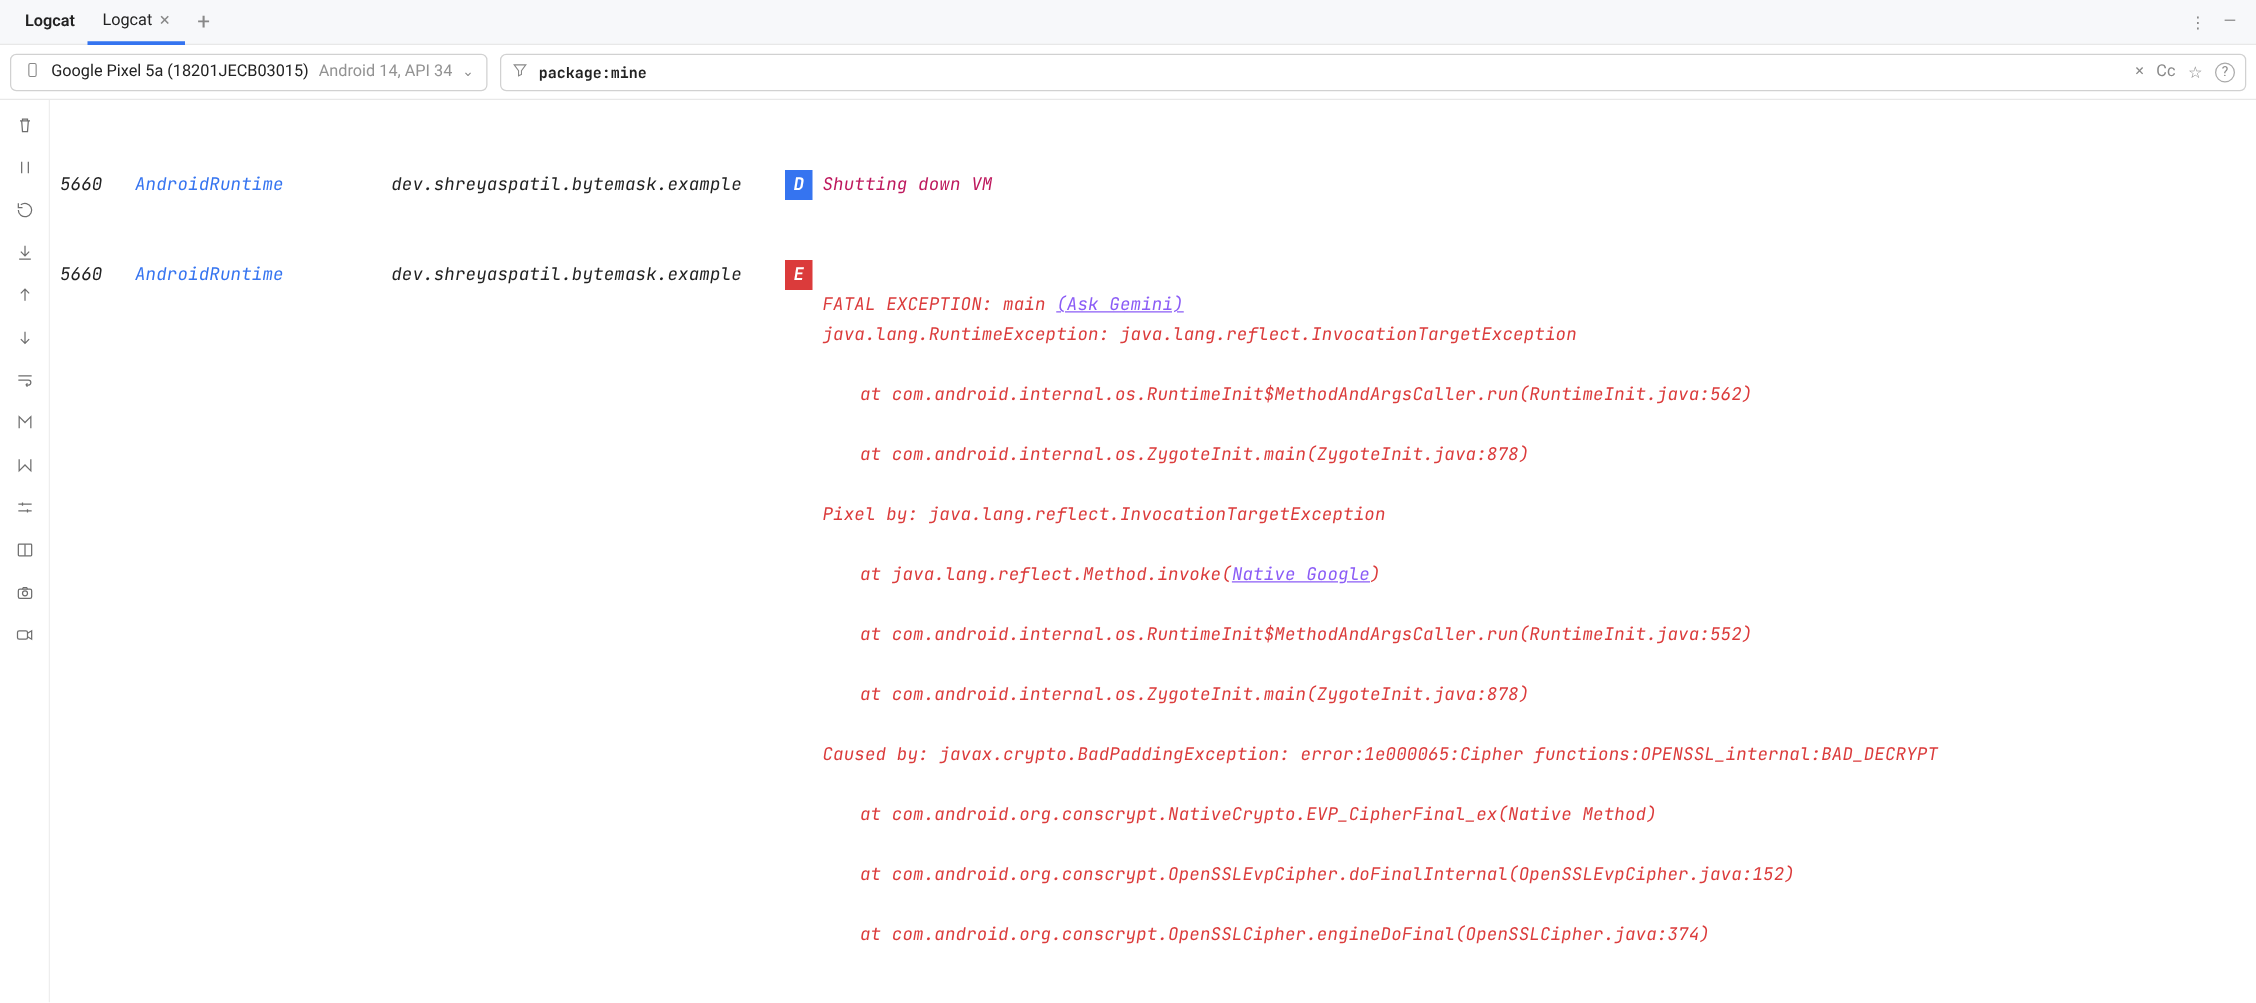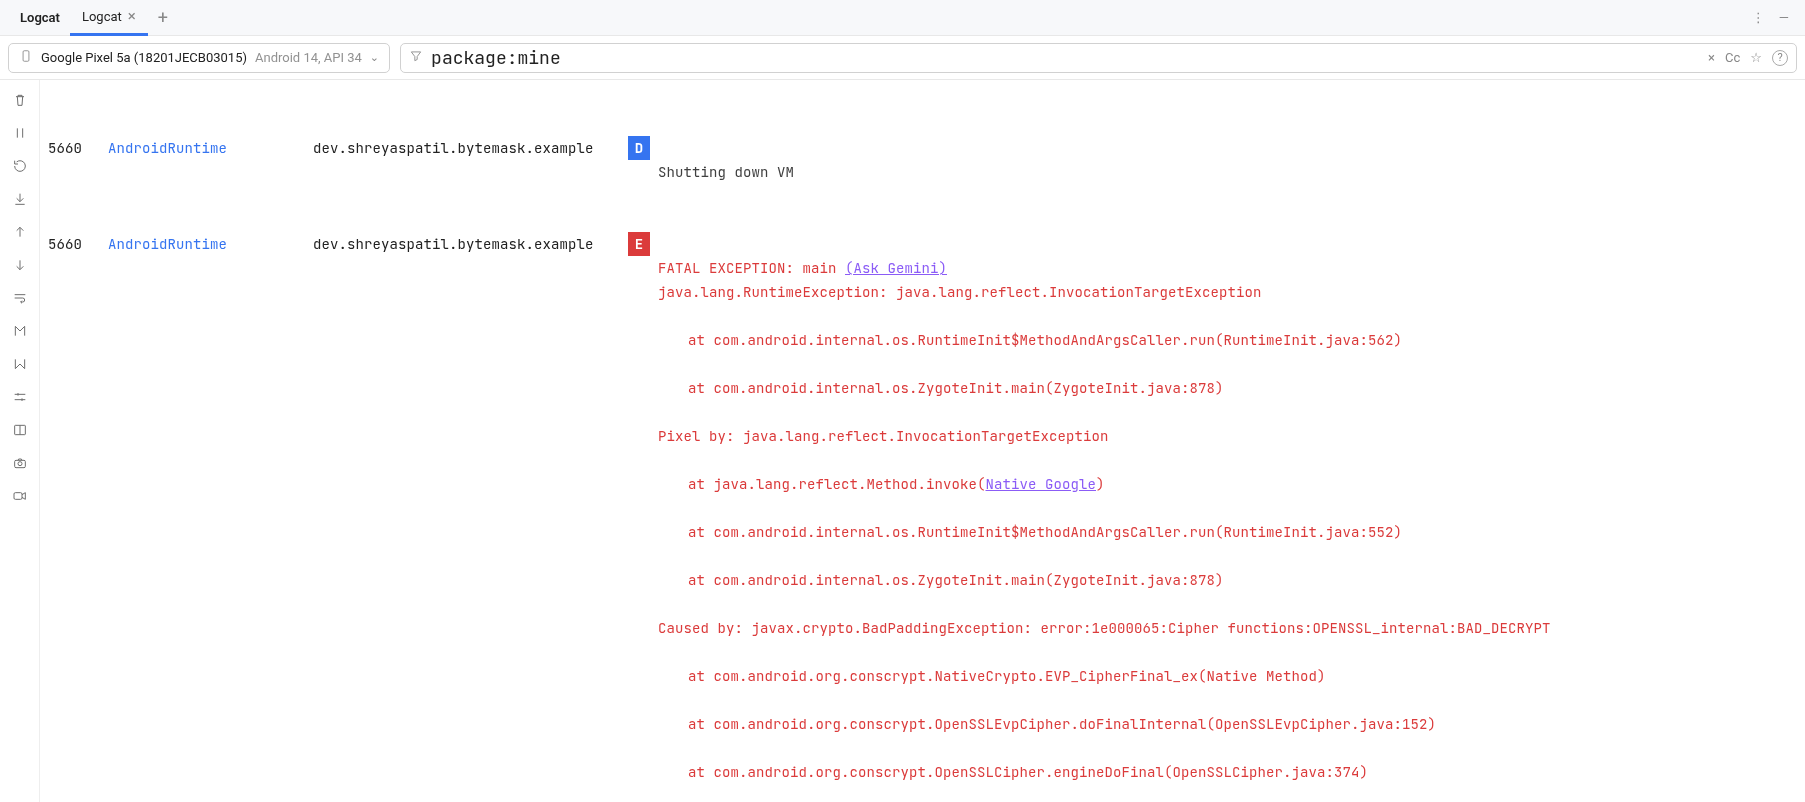--- a/index.html
+++ b/index.html
@@ -82,28 +82,30 @@
     height: 30px;
     padding: 0 8px;
     gap: 8px;
     background: #fff;
   }
   .filter-input input {
     flex: 1;
     border: none;
     outline: none;
     font-family: "JetBrains Mono", "Consolas", monospace;
-    font-size: 18px;
-    color: #222;
+    font-size: 12px;
+    color: #222;
+    font-weight: bold;
   }
   .filter-icons { display: flex; gap: 10px; align-items: center; color: #888; }
   .filter-icons span { cursor: pointer; }
   .body-area {
     display: flex;
     height: calc(100% - 80px);
+    font-style: italic;
   }
   .side-toolbar {
     width: 40px;
     display: flex;
     flex-direction: column;
     align-items: center;
     padding-top: 12px;
     gap: 14px;
     color: #6e6e6e;
     border-right: 1px solid #eee;
@@ -125,21 +127,21 @@
   .col-pkg { width: 315px; color: #222; }
   .col-level {
     width: 22px;
     text-align: center;
     font-weight: 600;
     margin-right: 8px;
     align-self: flex-start;
   }
   .level-D { background: #3574f0; color: #fff; }
   .level-E { background: #db3b3b; color: #fff; }
-  .col-msg-d { color: #404040; margin-top: 24px; }
+  .col-msg-d { color: #be185d; }
   .col-msg-e { color: #db3b3b; }
   .link { color: #8b5cf6; text-decoration: underline; cursor: pointer; }
   .stack { padding-left: 30px; }
   .icon-svg { width: 16px; height: 16px; fill: none; stroke: currentColor; stroke-width: 1.5; }
   .icon-svg-14 { width: 14px; height: 14px; }
 </style>
 </head>
 <body>
 
 <div class="top-bar">

